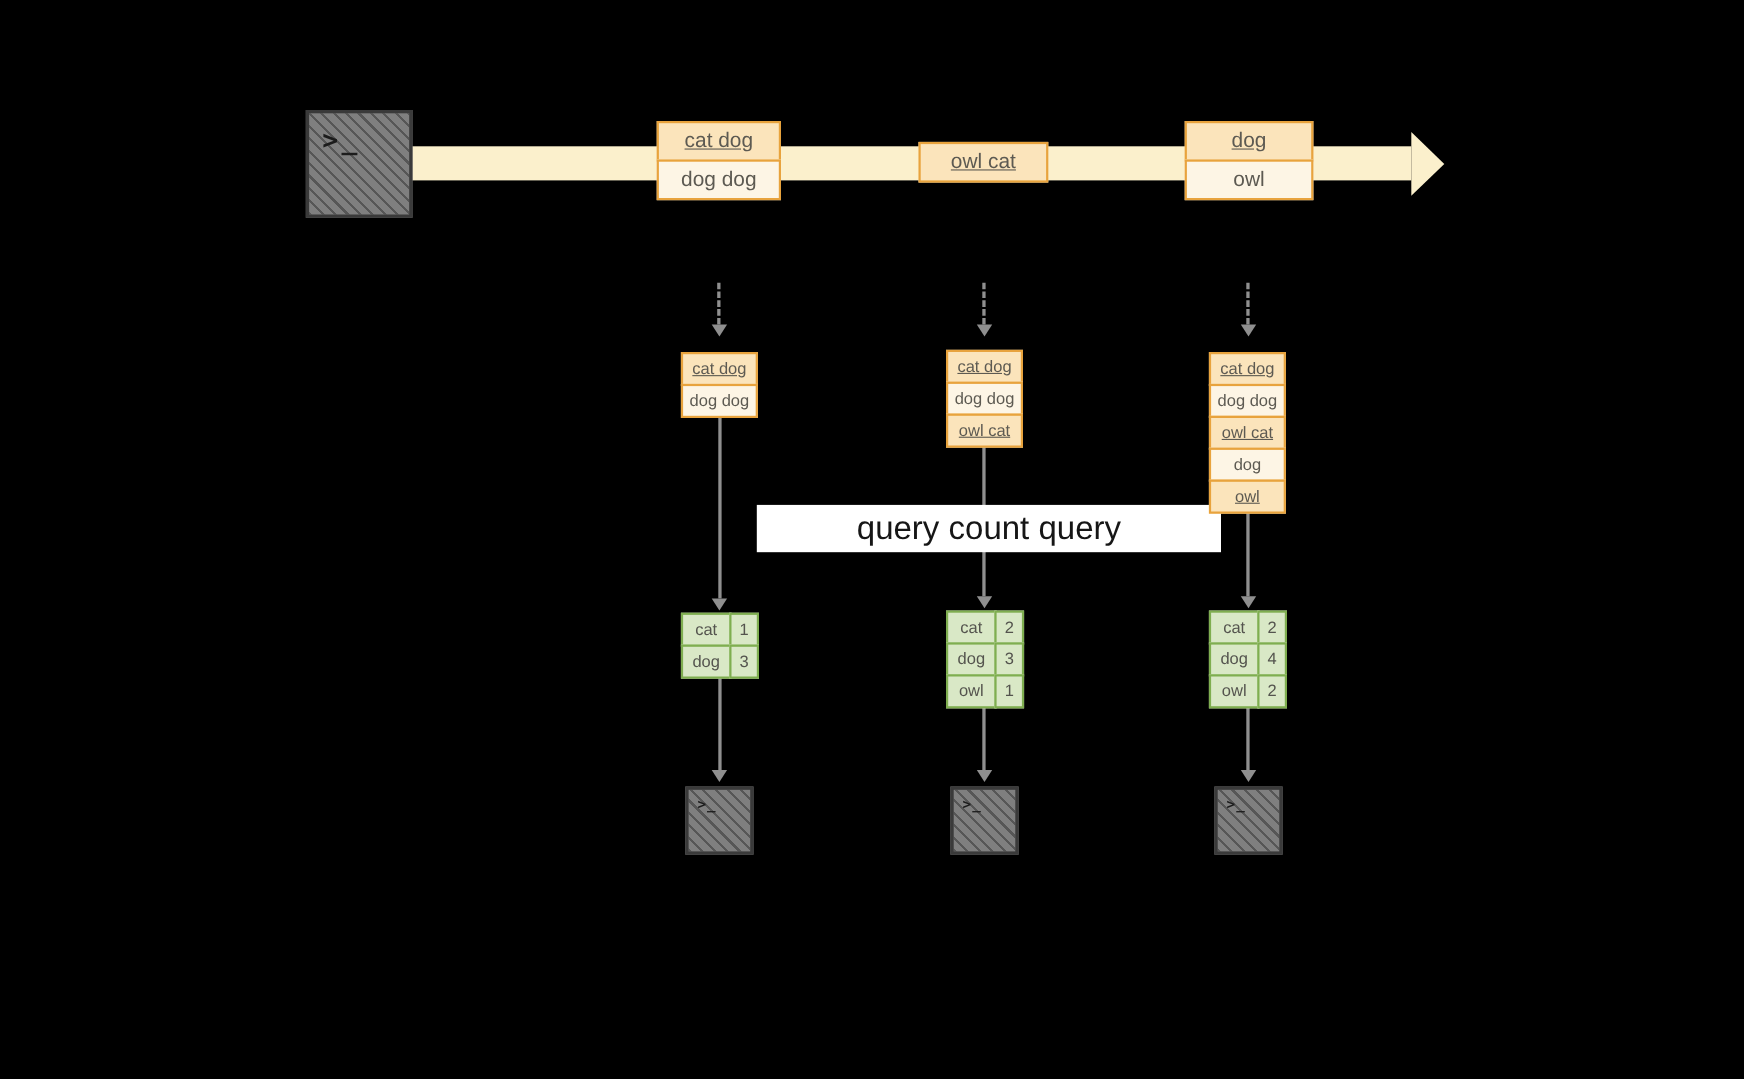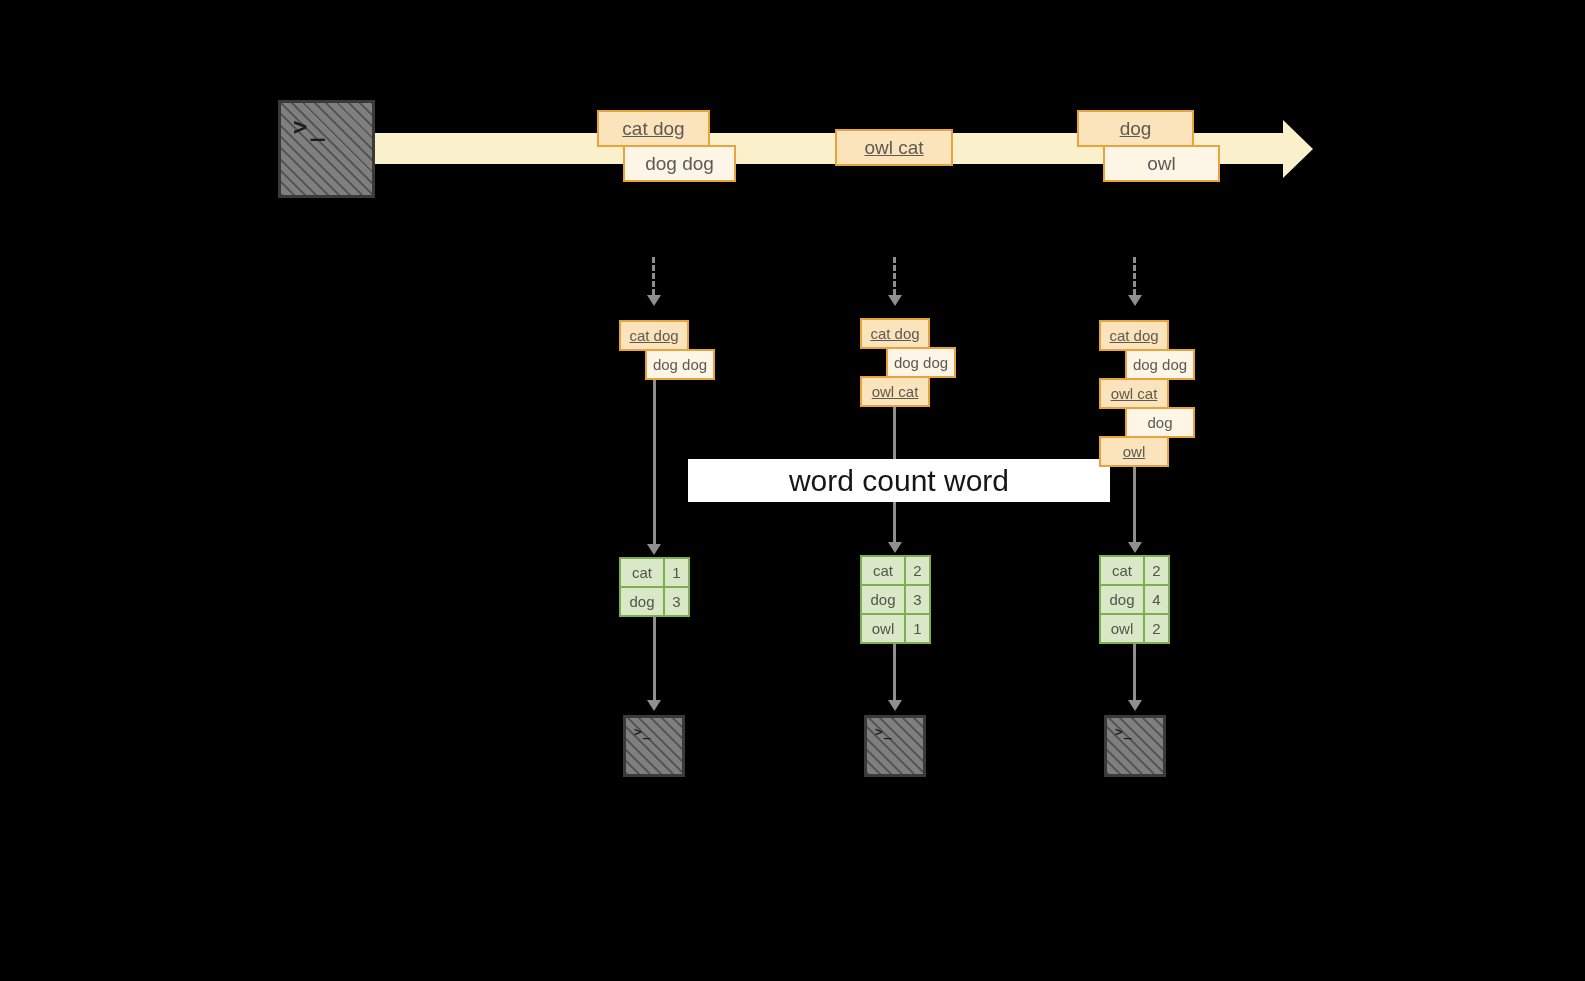--- a/index.html
+++ b/index.html
@@ -24,21 +24,21 @@
   .stream-line { position:absolute; left:370px; top:133px; width:913px; height:31px; background:#fbf0cc; z-index:0; }
   .stream-head { position:absolute; left:1283px; top:120px; width:0; height:0;
     border-top:29px solid transparent; border-bottom:29px solid transparent; border-left:30px solid #fbf0cc; z-index:0; }
 
   
   .obox { position:absolute; box-sizing:border-box; border:2px solid #e8a33d;
     display:flex; align-items:center; justify-content:center; color:#5d5a52; z-index:2; }
   .lg { font-size:19px; }
   .sm { font-size:15px; width:70px; height:31px; }
   .fa { background:#fbe4bb;text-decoration:underline; }
-  .fb { background:#fdf5e5;margin-left:26px; }
+  .fb { background:#fdf5e5; }
 
   
   .vdash { position:absolute; width:0; border-left:3px dashed #8f8f8f; z-index:0; }
   .vsolid { position:absolute; width:3px; background:#8f8f8f; z-index:0; }
   .ahead { position:absolute; width:0; height:0;
     border-left:7px solid transparent; border-right:7px solid transparent; border-top:11px solid #8f8f8f; z-index:0; }
 
   
   .query-band { position:absolute; left:688px; top:459px; width:422px; height:43px;
     background:#ffffff; display:flex; align-items:center; justify-content:center; z-index:1; }
@@ -90,21 +90,21 @@
   <div class="obox sm fa" style="left:1099px;top:436px;">owl</div>
 
   <div class="vsolid" style="left:653px;top:378px;height:166px;"></div>
   <div class="ahead" style="left:647px;top:544px;"></div>
   <div class="vsolid" style="left:893px;top:405px;height:137px;"></div>
   <div class="ahead" style="left:888px;top:542px;"></div>
   <div class="vsolid" style="left:1133px;top:465px;height:77px;"></div>
   <div class="ahead" style="left:1128px;top:542px;"></div>
 
   <div class="query-band">
-    <span>word count word</span>
+    <span>query count query</span>
   </div>
 
   <div class="grow" style="left:619px;top:557px;">
     <div class="gcell gw">cat</div>
     <div class="gcell gc">1</div>
   </div>
   <div class="grow" style="left:619px;top:586px;">
     <div class="gcell gw">dog</div>
     <div class="gcell gc">3</div>
   </div>

